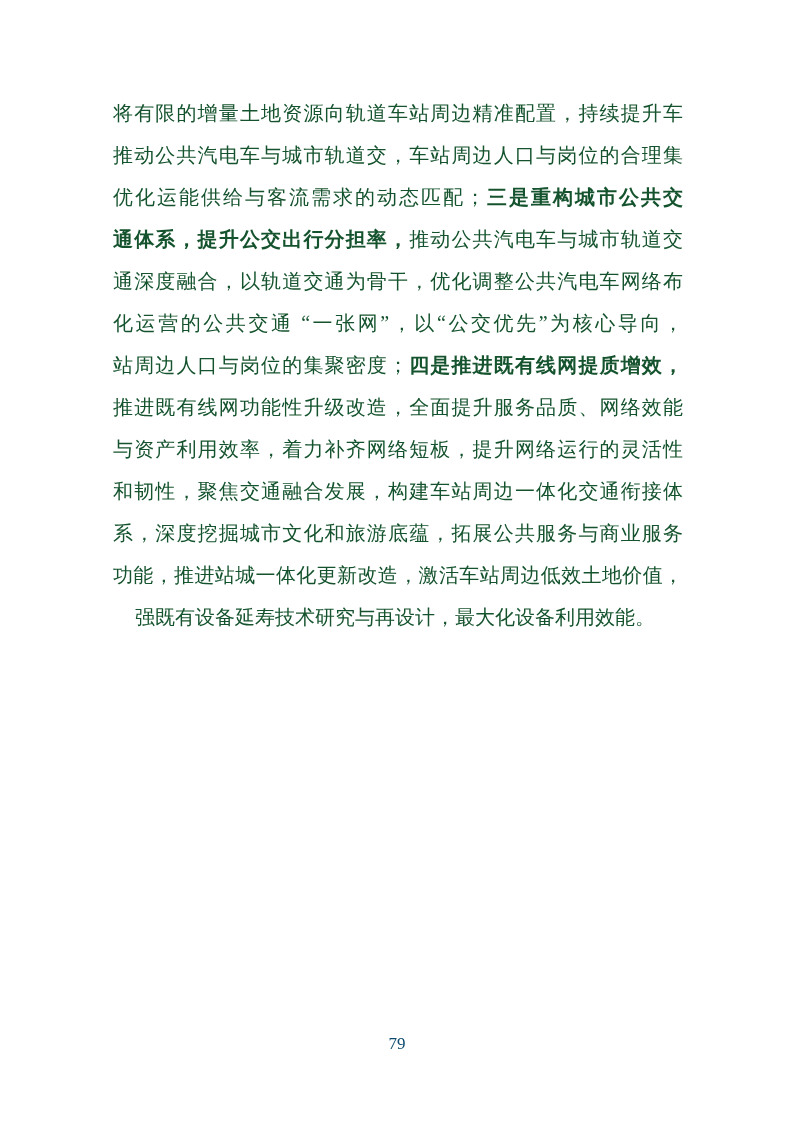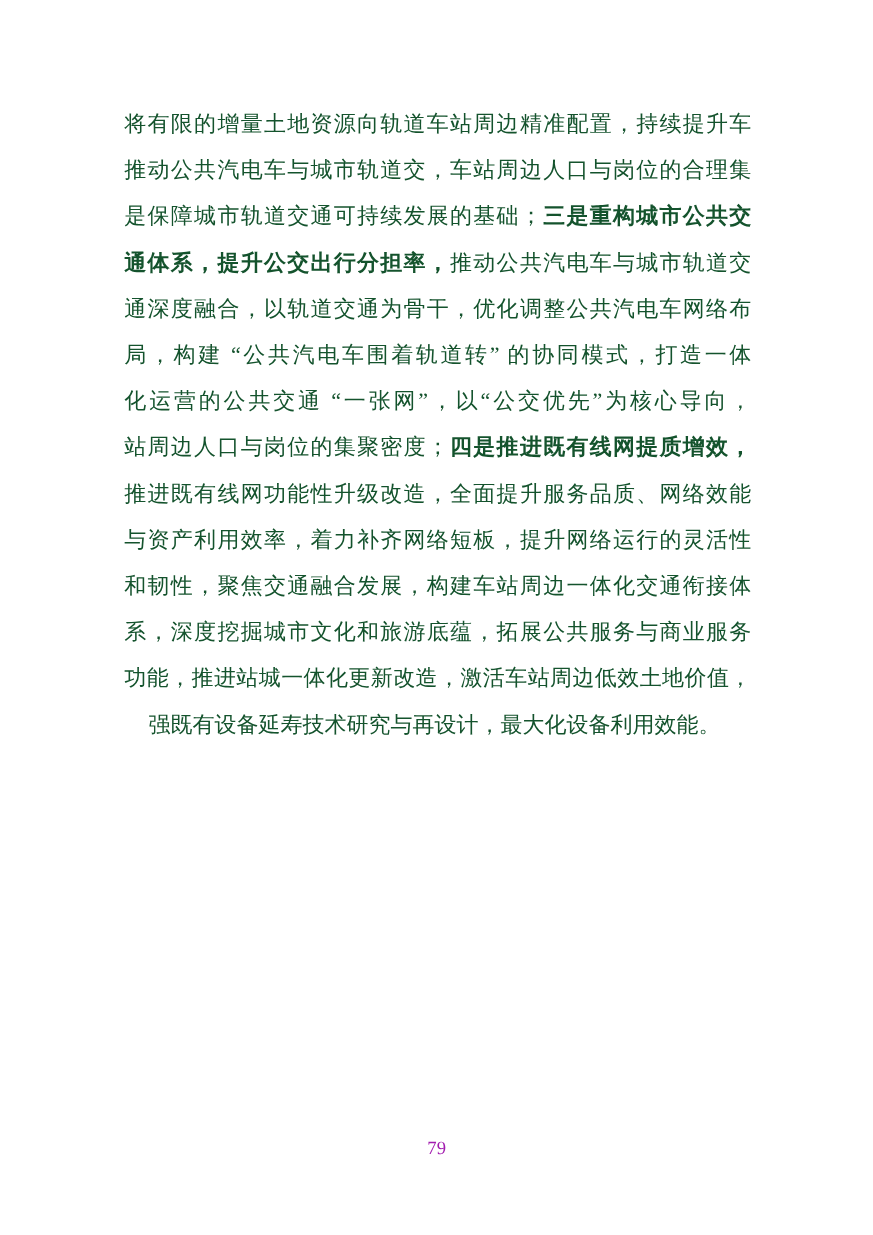--- a/index.html
+++ b/index.html
@@ -33,35 +33,34 @@
   .seg { font-family: "Liberation Serif", "DejaVu Serif", serif; font-weight: 400; }
   .seg.bold { font-family: Liberation Serif, serif; font-weight: 700; }
   .page-number {
     position: absolute;
     left: 0;
     top: 1032px;
     width: 794px;
     text-align: center;
     font-size: 17px;
     line-height: 24px;
-    color: #a21caf;
+    color: #0c4a6e;
     font-family: "Liberation Serif", "DejaVu Serif", serif;
   }
 </style>
 </head>
 <body>
 
 <div class="page">
   <div class="text-block">
       <div class="line just"><span class="seg">将有限的增量土地资源向轨道车站周边精准配置，持续提升车</span></div>
       <div class="line just"><span class="seg">推动公共汽电车与城市轨道交，车站周边人口与岗位的合理集</span></div>
-      <div class="line just"><span class="seg">是保障城市轨道交通可持续发展的基础；</span><span class="seg bold">三是重构城市公共交</span></div>
+      <div class="line just"><span class="seg">优化运能供给与客流需求的动态匹配；</span><span class="seg bold">三是重构城市公共交</span></div>
       <div class="line just"><span class="seg bold">通体系，提升公交出行分担率，</span><span class="seg">推动公共汽电车与城市轨道交</span></div>
       <div class="line just"><span class="seg">通深度融合，以轨道交通为骨干，优化调整公共汽电车网络布</span></div>
-      <div class="line just"><span class="seg">局，构建 “公共汽电车围着轨道转” 的协同模式，打造一体</span></div>
       <div class="line just"><span class="seg">化运营的公共交通 “一张网”，以“公交优先”为核心导向，</span></div>
       <div class="line just"><span class="seg">站周边人口与岗位的集聚密度；</span><span class="seg bold">四是推进既有线网提质增效，</span></div>
       <div class="line just"><span class="seg">推进既有线网功能性升级改造，全面提升服务品质、网络效能</span></div>
       <div class="line just"><span class="seg">与资产利用效率，着力补齐网络短板，提升网络运行的灵活性</span></div>
       <div class="line just"><span class="seg">和韧性，聚焦交通融合发展，构建车站周边一体化交通衔接体</span></div>
       <div class="line just"><span class="seg">系，深度挖掘城市文化和旅游底蕴，拓展公共服务与商业服务</span></div>
       <div class="line just"><span class="seg">功能，推进站城一体化更新改造，激活车站周边低效土地价值，</span></div>
       <div class="line nojust"><span class="seg">强既有设备延寿技术研究与再设计，最大化设备利用效能。</span></div>
     </div>
   <div class="page-number">79</div>

